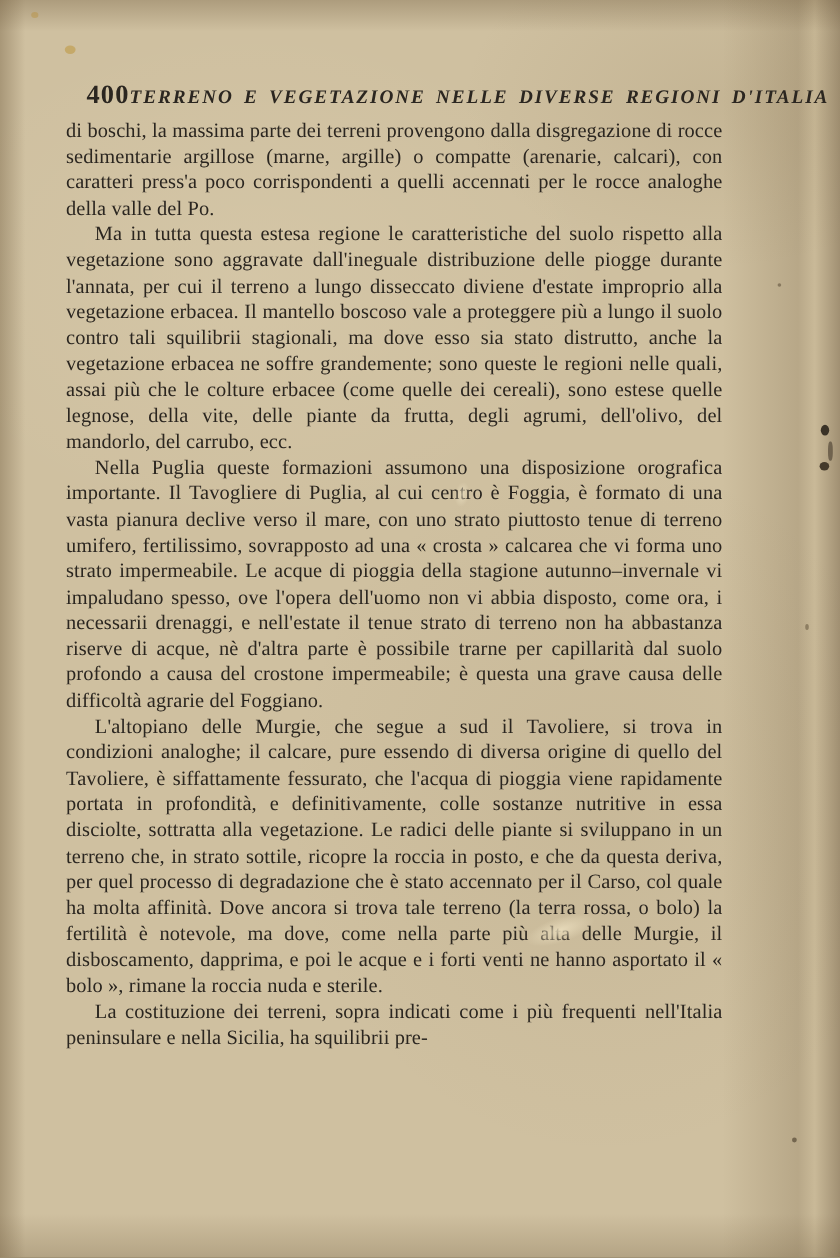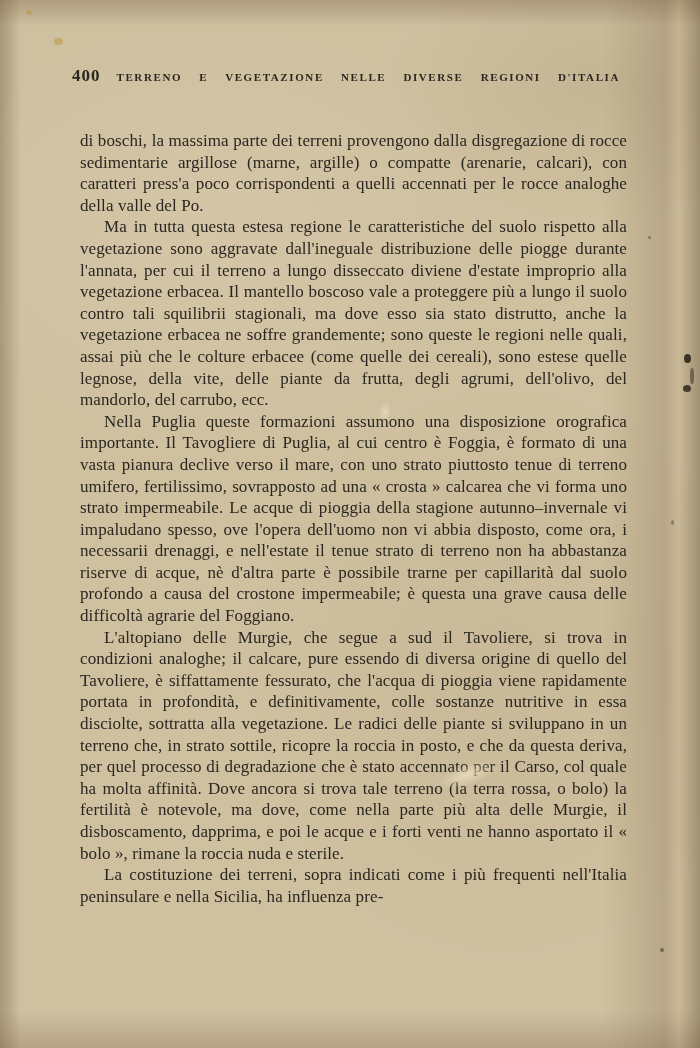--- a/index.html
+++ b/index.html
@@ -40,40 +40,39 @@
   .running-head {
     position: absolute;
     top: 66px;
     left: 72px;
     right: 80px;
     display: flex;
     align-items: baseline;
     white-space: nowrap;
   }
   .page-number {
-    font-size: 17px;
+    font-size: 22px;
     font-weight: bold;
     letter-spacing: 1px;
-    margin-right: 16px;
   }
   .head-title {
-    font-size: 11px;
+    font-size: 16px;
     font-weight: bold;
     letter-spacing: 1.6px;
     word-spacing: 3px;
     flex: 1;
     text-align: justify;
     text-align-last: justify;
+    font-style: italic;
   }
   .text-block {
     position: absolute;
     top: 98px;
-    left: 80px;
+    left: 55px;
     width: 547px;
-    margin-top: 32px;
   }
   .para {
     margin: 0;
     font-size: 17px;
     line-height: 21.6px;
     text-align: justify;
     letter-spacing: 0.1px;
   }
   .para.indent { text-indent: 24px; }
   .italic { }
@@ -117,21 +116,21 @@
   <header class="running-head">
     <span class="page-number">400</span>
     <span class="head-title">TERRENO E VEGETAZIONE NELLE DIVERSE REGIONI D'ITALIA</span>
   </header>
 
   <main class="text-block">
     <p class="para"><span>di boschi, la massima parte dei terreni provengono dalla disgregazione di rocce sedimentarie argillose (marne, argille) o compatte (arenarie, calcari), con caratteri press'a poco corrispondenti a quelli accennati per le rocce analoghe della valle del Po.</span></p>
     <p class="para indent"><span>Ma in tutta questa estesa regione le caratteristiche del suolo rispetto alla vegetazione sono aggravate dall'ineguale distribuzione delle piogge durante l'annata, per cui il terreno a lungo disseccato diviene d'estate improprio alla vegetazione erbacea. Il mantello boscoso vale a proteggere più a lungo il suolo contro tali squilibrii stagionali, ma dove esso sia stato distrutto, anche la vegetazione erbacea ne soffre grandemente; sono queste le regioni nelle quali, assai più che le colture erbacee (come quelle dei cereali), sono estese quelle legnose, della vite, delle piante da frutta, degli agrumi, dell'olivo, del mandorlo, del carrubo, ecc.</span></p>
     <p class="para indent"><span>Nella Puglia queste formazioni assumono una disposizione orografica importante. Il </span><span class="italic">Tavogliere di Puglia,</span><span> al cui centro è Foggia, è formato di una vasta pianura declive verso il mare, con uno strato piuttosto tenue di terreno umifero, fertilissimo, sovrapposto ad una « crosta » calcarea che vi forma uno strato impermeabile. Le acque di pioggia della stagione autunno–invernale vi impaludano spesso, ove l'opera dell'uomo non vi abbia disposto, come ora, i necessarii drenaggi, e nell'estate il tenue strato di terreno non ha abbastanza riserve di acque, nè d'altra parte è possibile trarne per capillarità dal suolo profondo a causa del crostone impermeabile; è questa una grave causa delle difficoltà agrarie del Foggiano.</span></p>
     <p class="para indent"><span class="italic">L'altopiano delle Murgie,</span><span> che segue a sud il Tavoliere, si trova in condizioni analoghe; il calcare, pure essendo di diversa origine di quello del Tavoliere, è siffattamente fessurato, che l'acqua di pioggia viene rapidamente portata in profondità, e definitivamente, colle sostanze nutritive in essa disciolte, sottratta alla vegetazione. Le radici delle piante si sviluppano in un terreno che, in strato sottile, ricopre la roccia in posto, e che da questa deriva, per quel processo di degradazione che è stato accennato per il Carso, col quale ha molta affinità. Dove ancora si trova tale terreno (la </span><span class="italic">terra rossa,</span><span> o </span><span class="italic">bolo</span><span>) la fertilità è notevole, ma dove, come nella parte più alta delle Murgie, il disboscamento, dapprima, e poi le acque e i forti venti ne hanno asportato il « bolo », rimane la roccia nuda e sterile.</span></p>
-    <p class="para indent"><span>La costituzione dei terreni, sopra indicati come i più frequenti nell'Italia peninsulare e nella Sicilia, ha influenza pre-</span></p>
+    <p class="para indent"><span>La costituzione dei terreni, sopra indicati come i più frequenti nell'Italia peninsulare e nella Sicilia, ha squilibrii pre-</span></p>
   </main>
 
   <span class="speck s1"></span>
   <span class="speck s2"></span>
   <span class="speck s3"></span>
   <span class="speck s4"></span>
   <span class="speck s5"></span>
   <span class="speck s6"></span>
   <span class="speck s7"></span>
   <span class="speck s8"></span>

